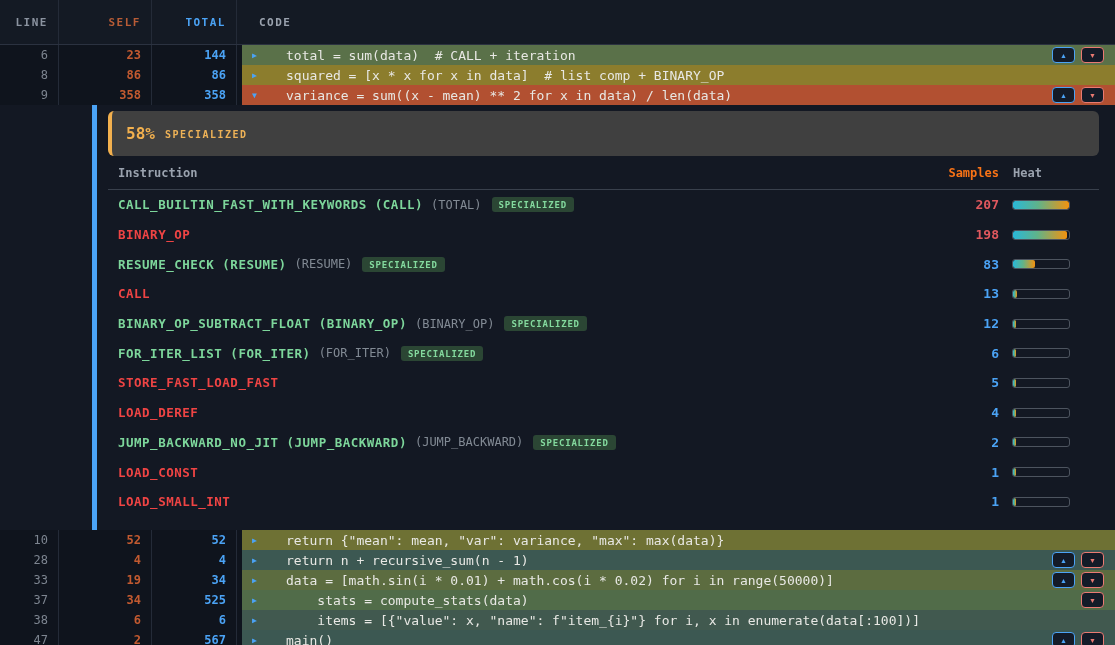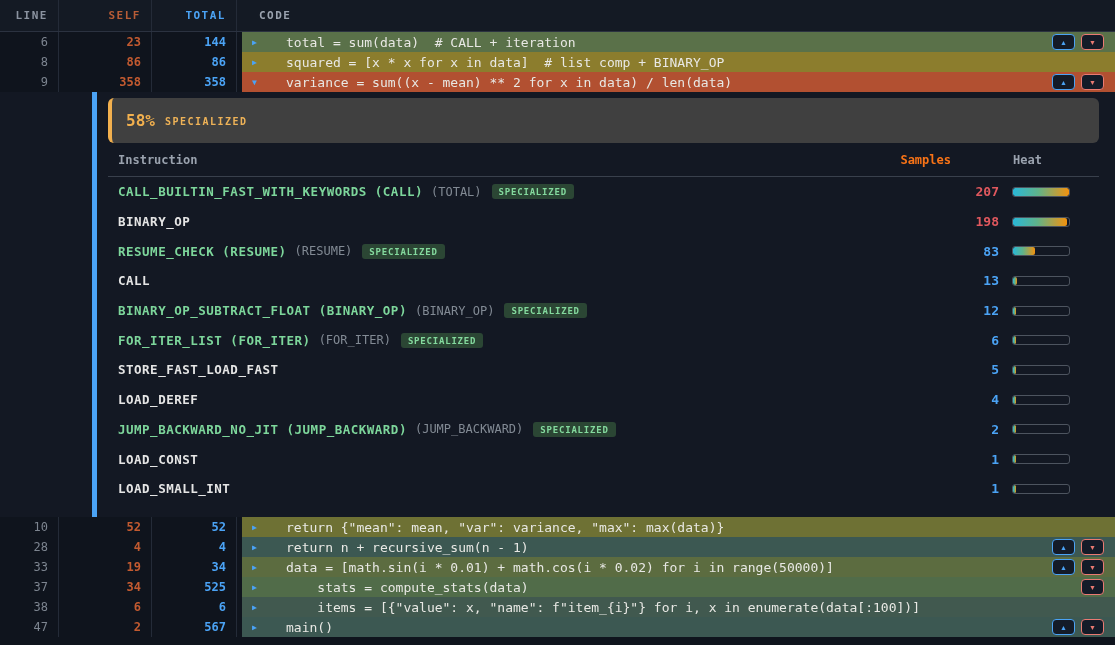--- a/index.html
+++ b/index.html
@@ -3,21 +3,21 @@
 <meta charset="utf-8">
 <style>
   * { margin:0; padding:0; box-sizing:border-box; }
   html,body { width:1115px; height:645px; background:#0f141d; overflow:hidden;
     font-family:"DejaVu Sans Mono", monospace; }
 
   
   .grid-row { display:grid; grid-template-columns:59px 93px 85px 1fr; align-items:stretch; }
 
   
-  .thead { height:32px; background:#141a24; border-bottom:1px solid #2b3240; }
+  .thead { height:45px; background:#141a24; border-bottom:1px solid #2b3240; }
   .thead > div { display:flex; align-items:center; font-size:11px; font-weight:bold; letter-spacing:1.5px; }
   .th-line,.th-self,.th-total { justify-content:flex-end; padding-right:10px; border-right:1px solid #242b38; }
   .th-code { padding-left:22px;text-align:right; }
   .th-line { color:#8b93a0; }
   .th-self { color:#b85c36; }
   .th-total { color:#4ba3f5; }
   .th-code { color:#9aa2ae; }
 
   
   .crow { height:20px; }
@@ -41,30 +41,30 @@
   .panel-line { position:absolute; left:92px; top:0; bottom:0; width:5px; background:#4ba3f5; }
   .panel-content { margin-left:108px; margin-right:16px; padding-top:6px; }
 
   .banner { height:45px; background:#404040; border-left:4px solid #f2b04e; border-radius:6px;
       display:flex; align-items:center; padding:0 14px; }
   .banner-pct { color:#f2b04e; font-size:16px; font-weight:bold; }
   .banner-label { color:#eeb257; font-size:10px; font-weight:bold; letter-spacing:1.5px; margin-left:10px; margin-top:2px; }
   .banner-summary { margin-left:auto; color:#9aa1a9; font-size:11px; }
 
   .itable-head { height:34px; display:flex; align-items:center; border-bottom:1px solid #39404c;
-      font-size:12px; font-weight:bold;gap:48px; }
+      font-size:12px; font-weight:bold; }
   .ith-name { flex:1; padding-left:10px; color:#9aa2ae; }
   .ith-samples { width:90px; text-align:right; color:#f97316; }
   .ith-heat { width:100px; padding-left:14px; color:#9aa2ae; }
 
   .irow { height:29.7px; display:flex; align-items:center; font-size:12.5px; }
   .iname { flex:1; padding-left:10px; display:flex; align-items:center; white-space:nowrap; overflow:hidden; }
   .iname-main { font-weight:bold; letter-spacing:0.5px; }
   .iname-main.specialized { color:#7dd69b; }
-  .iname-main.plain { color:#e5e5e5; }
+  .iname-main.plain { color:#ef4444; }
   .iname-base { color:#828a94; font-size:12px; margin-left:8px; }
   .ibadge { background:#2b4634; color:#84da9e; font-size:9px; font-weight:bold; letter-spacing:0.8px;
       border-radius:3px; padding:3px 7px 2px; margin-left:10px; }
   .isamples { width:90px; text-align:right; font-size:13px; font-weight:bold; }
   .iheat { width:100px; padding-left:13px; }
   .iheat-track { width:58px; height:10px; border:1px solid #4d545f; border-radius:3px; overflow:hidden; background:#131823; }
   .iheat-fill { height:100%; background:linear-gradient(90deg,#2ab8d8,#60b38a 45%,#f2920f); border-radius:2px; }
 </style>
 </head>
 <body>

